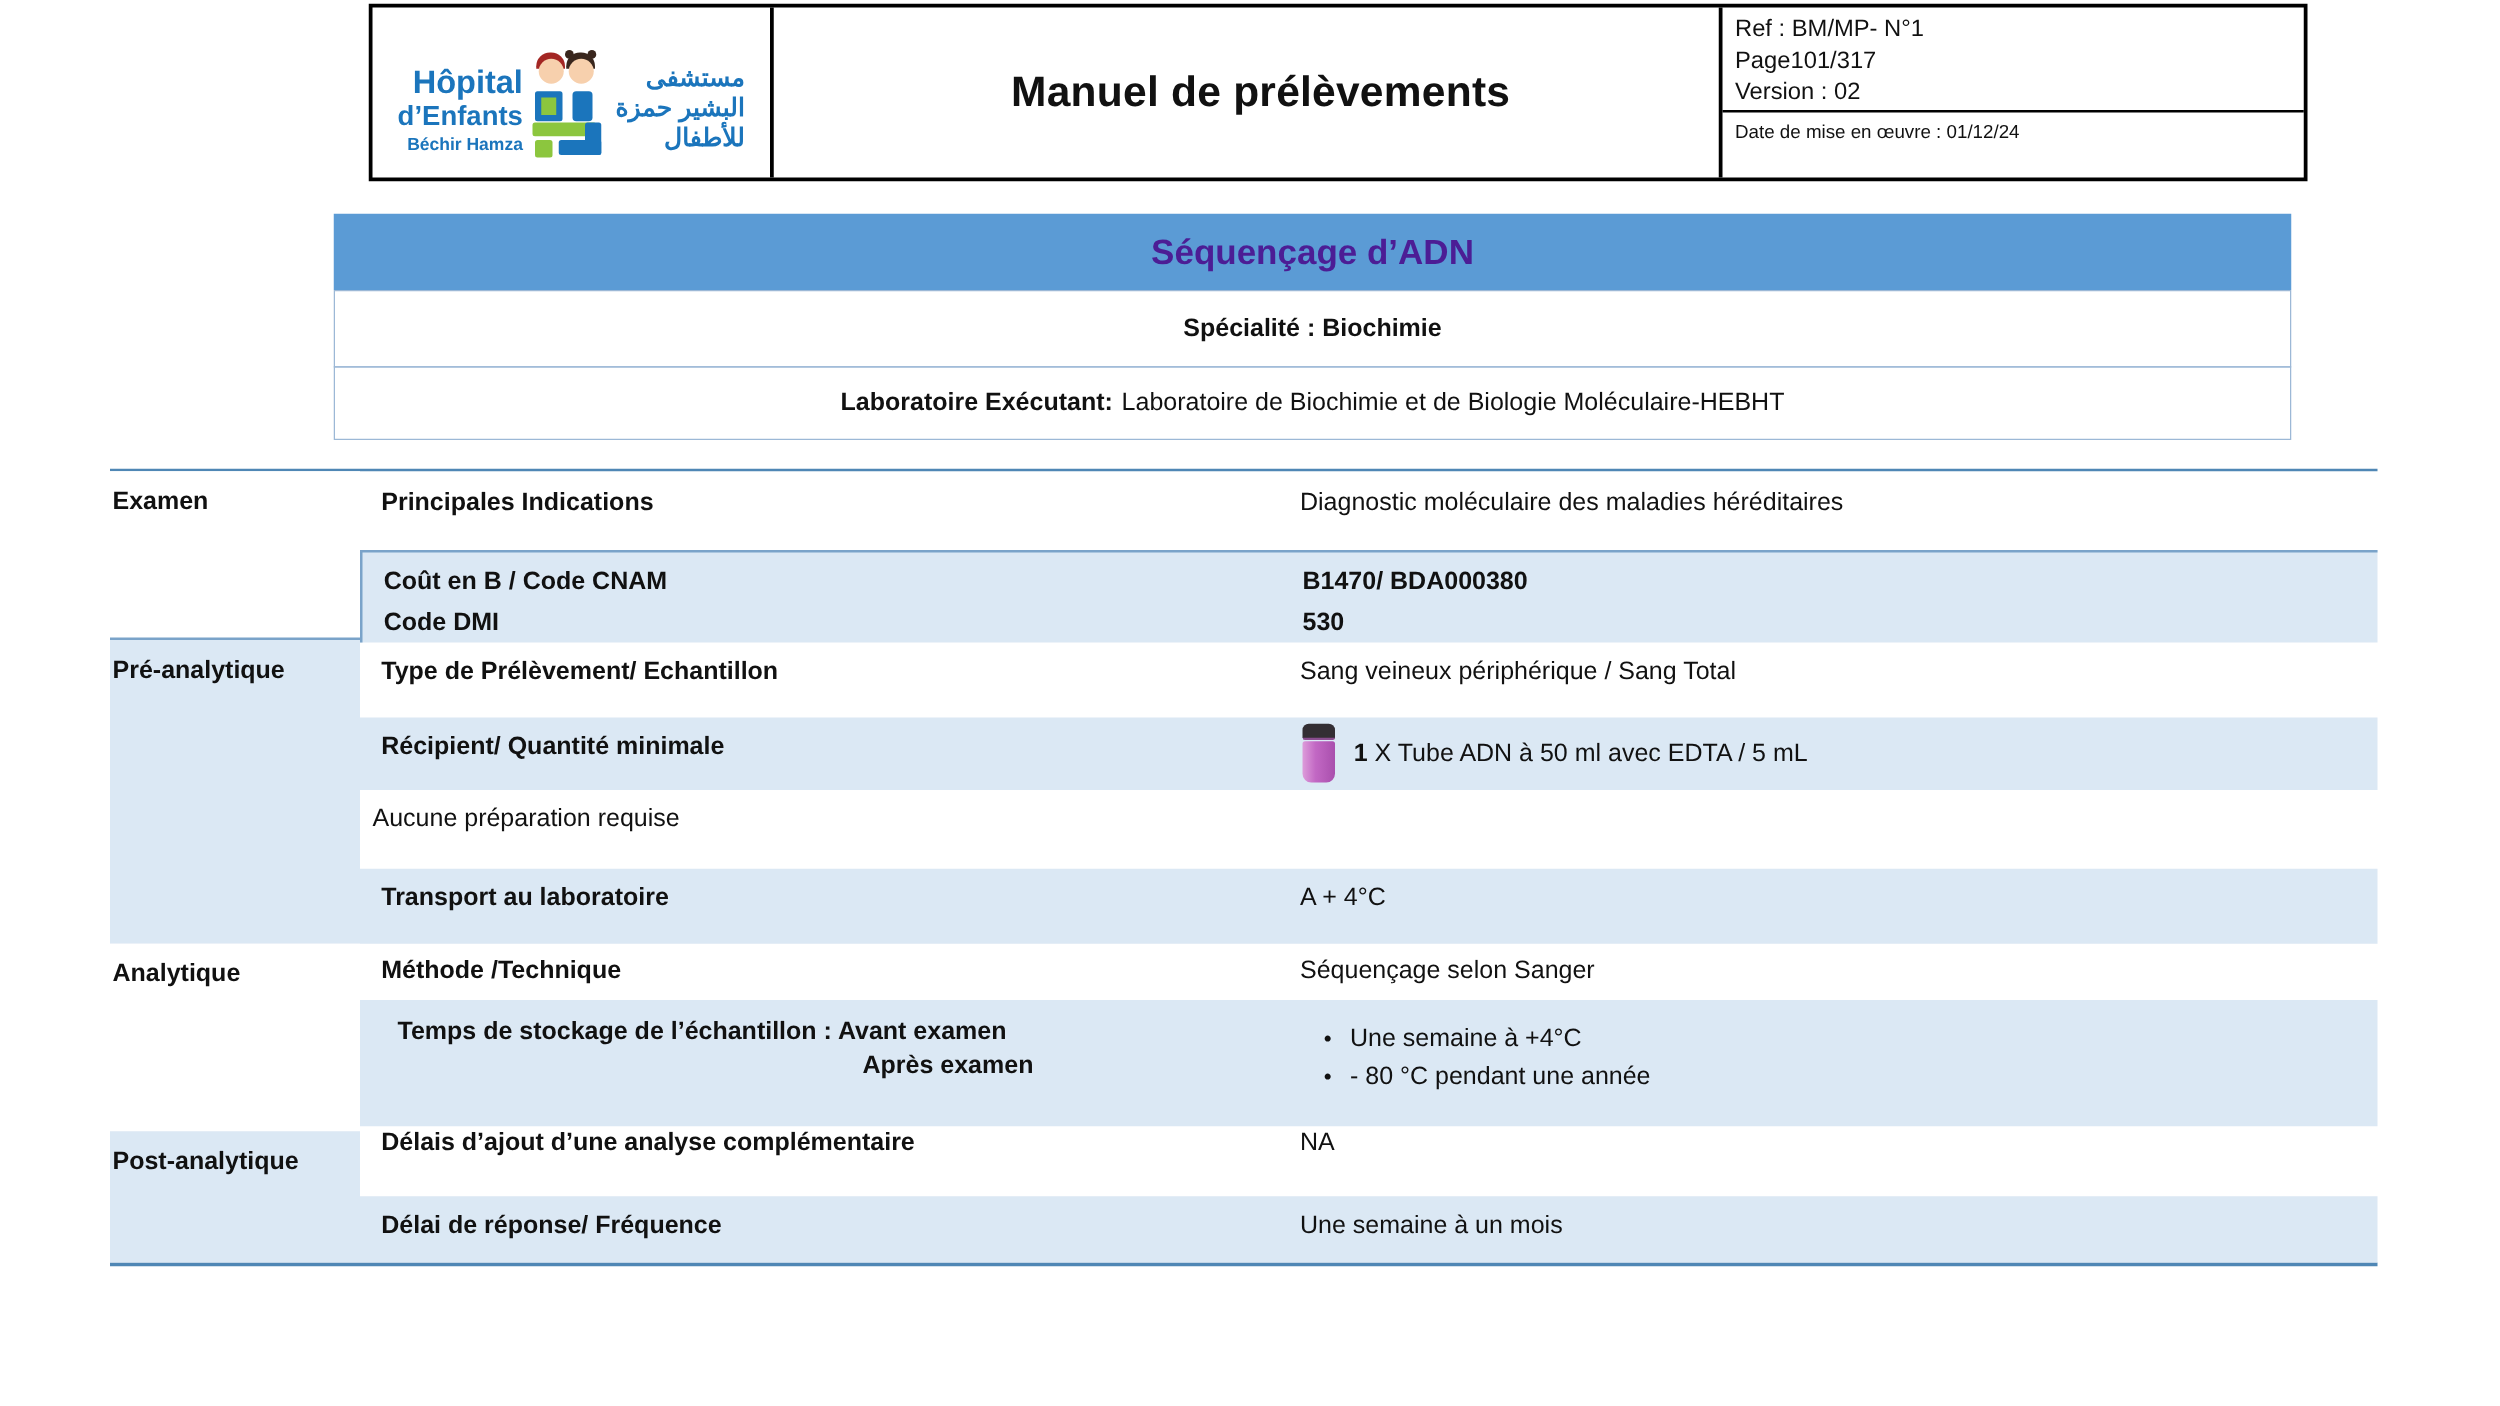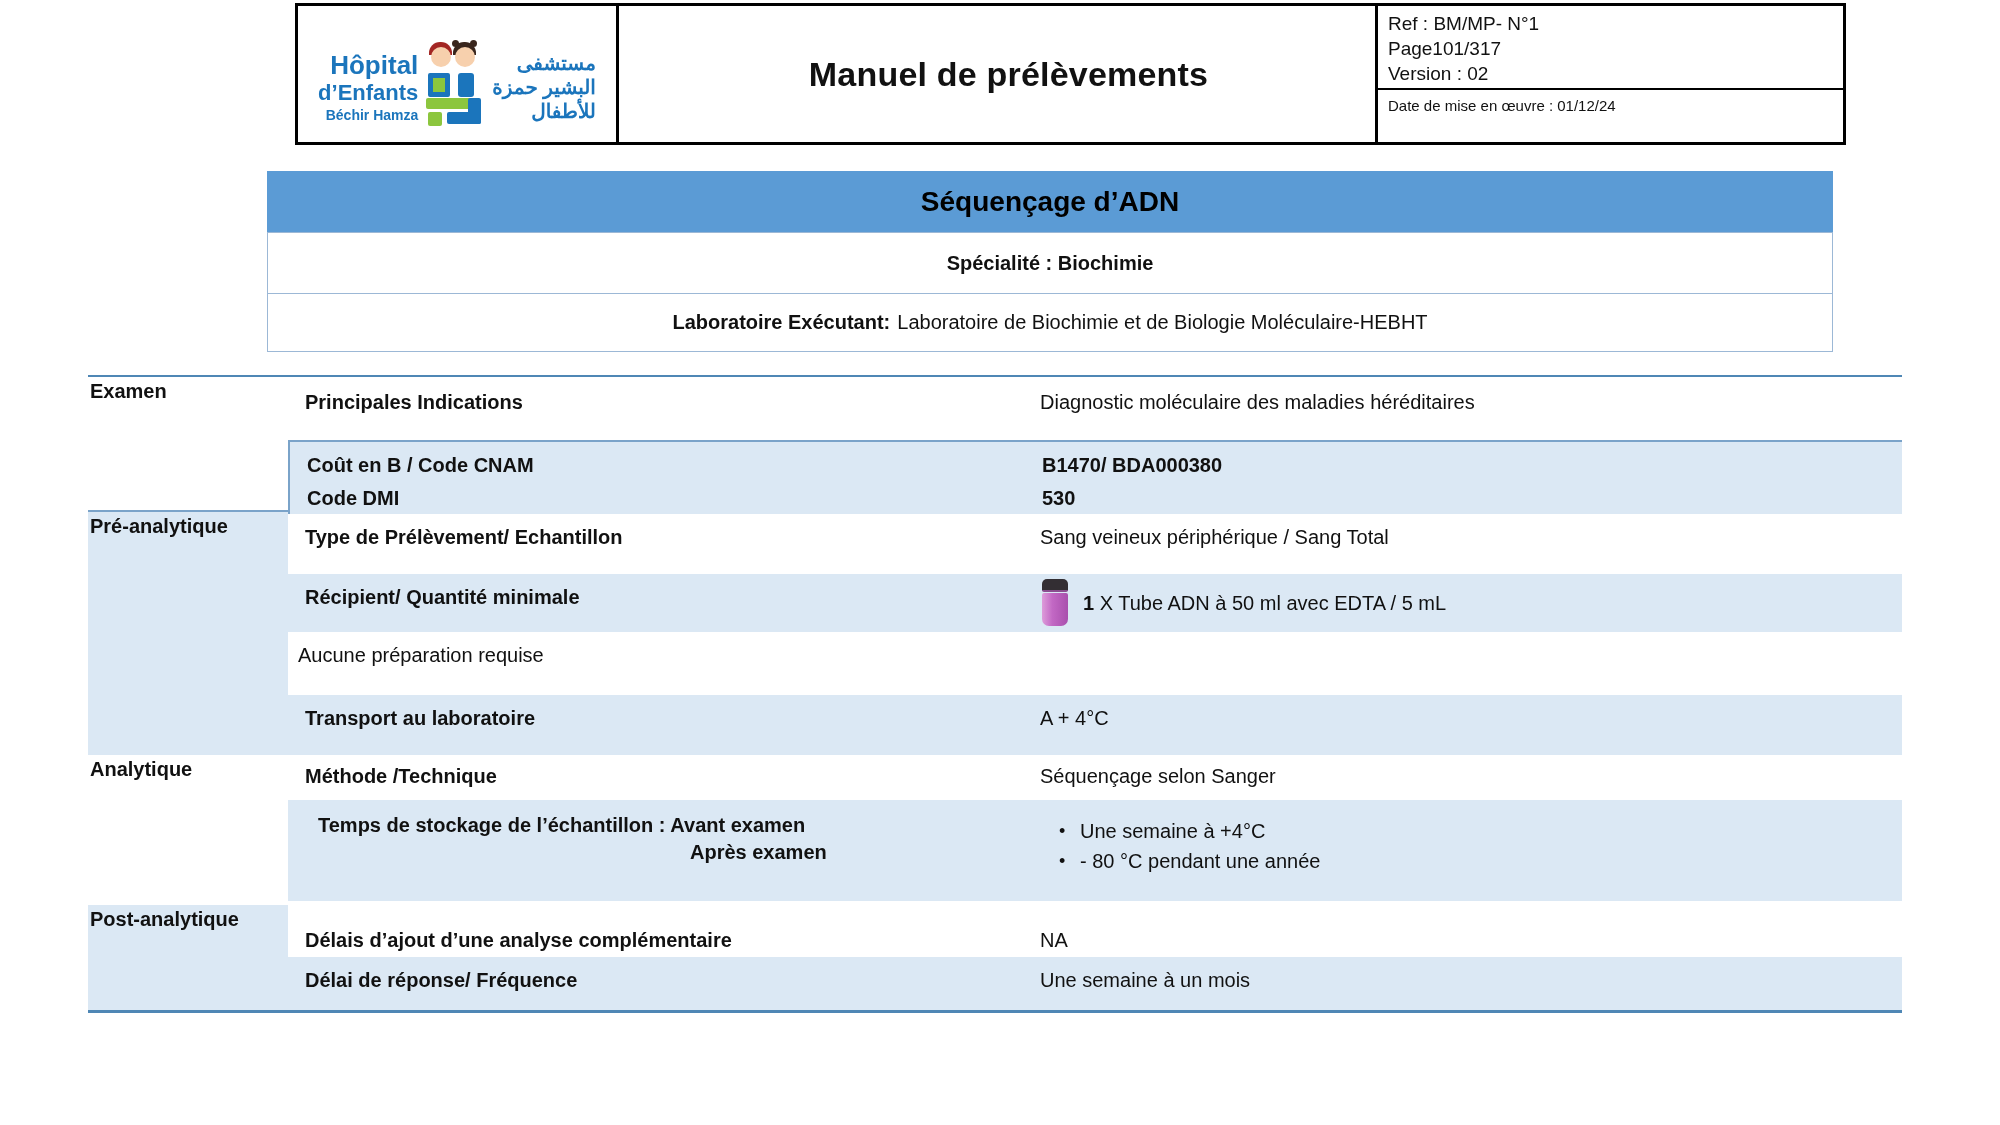--- a/index.html
+++ b/index.html
@@ -42,34 +42,34 @@
        border:5px solid #1b75bc;box-sizing:border-box;border-radius:2px;}
   .hb2{left:30px;top:0;width:16px;height:24px;background:#1b75bc;border-radius:3px;}
   .hb3{left:-2px;top:25px;width:51px;height:11px;background:#8cc63e;border-radius:2px;}
   .hb4{left:0;top:39px;width:14px;height:14px;background:#8cc63e;border-radius:2px;}
   .hb5{left:19px;top:39px;width:34px;height:12px;background:#1b75bc;border-radius:2px;}
   .hb6{left:40px;top:25px;width:13px;height:26px;background:#1b75bc;border-radius:2px;}
 
   
   .band{position:absolute;left:267px;top:171px;width:1566px;height:61px;
         background:#5b9bd5;display:flex;align-items:center;justify-content:center;}
-  .band span{color:#000000;font-size:28px;font-weight:bold;}
+  .band span{color:#4c1d95;font-size:28px;font-weight:bold;}
   .spec{position:absolute;left:267px;top:232px;width:1566px;height:62px;
         border:1px solid #9cb8d6;box-sizing:border-box;display:flex;
         align-items:center;justify-content:center;font-size:20px;font-weight:bold;}
   .lab{position:absolute;left:267px;top:293px;width:1566px;height:59px;
        border:1px solid #9cb8d6;box-sizing:border-box;display:flex;
        align-items:center;justify-content:center;font-size:20px;}
   .lab .lab-l{font-weight:bold;margin-right:7px;}
 
   
   .tbl{position:absolute;left:88px;top:375px;width:1814px;height:633px;
        border-top:2px solid #4f87b5;border-bottom:3px solid #4f87b5;box-sizing:content-box;}
   .lcell{position:absolute;left:0;width:200px;box-sizing:border-box;
-         padding:3px 4px 0 2px;font-size:20px;font-weight:bold;}
+         padding:13px 4px 0 2px;font-size:20px;font-weight:bold;}
   .lc-examen{top:0;height:135px;background:#fff;}
   .lc-pre{top:135px;height:243px;background:#dbe8f4;}
   .lc-ana{top:378px;height:150px;background:#fff;}
   .lc-post{top:528px;height:105px;background:#dbe8f4;}
   .examen-underline{position:absolute;left:0;top:133px;width:200px;height:0;
                     border-top:2px solid #7aa3c9;}
 
   .row{position:absolute;left:200px;width:1614px;display:flex;box-sizing:border-box;}
   .row.blue{background:#dbe8f4;}
   .cmid{width:742px;box-sizing:border-box;padding:12px 12px 0 17px;
@@ -82,21 +82,21 @@
   .r3{top:137px;height:60px;}
   .r4{top:197px;height:58px;}
   .r4 .cright{display:flex;align-items:center;padding-top:0;}
   .r5{top:255px;height:63px;}
   .r6{top:318px;height:60px;}
   .r7{top:378px;height:45px;} .r7 .cmid,.r7 .cright{padding-top:10px;}
   .r8{top:423px;height:101px;gap:12px;}
   .r8 .cmid{padding-top:12px;line-height:27px;padding-left:30px;}
   .stock-line2{margin-left:372px;}
   .r8 .cright{padding-top:16px;}
-  .r9{top:540px;height:52px;}
+  .r9{top:514px;height:52px;}
   .r10{top:580px;height:53px;}
 
   .bullet{position:relative;padding-left:28px;line-height:30px;}
   .bullet::before{content:"\2022";position:absolute;left:7px;font-size:18px;}
 
   
   .tube{width:26px;height:48px;margin:0 15px 0 2px;flex:0 0 auto;}
   .tube-cap{height:11px;background:#332e33;border-radius:5px 5px 2px 2px;
             border-bottom:2px solid #8a4d8f;}
   .tube-body{height:33px;margin-top:1px;border-radius:2px 2px 7px 7px;

